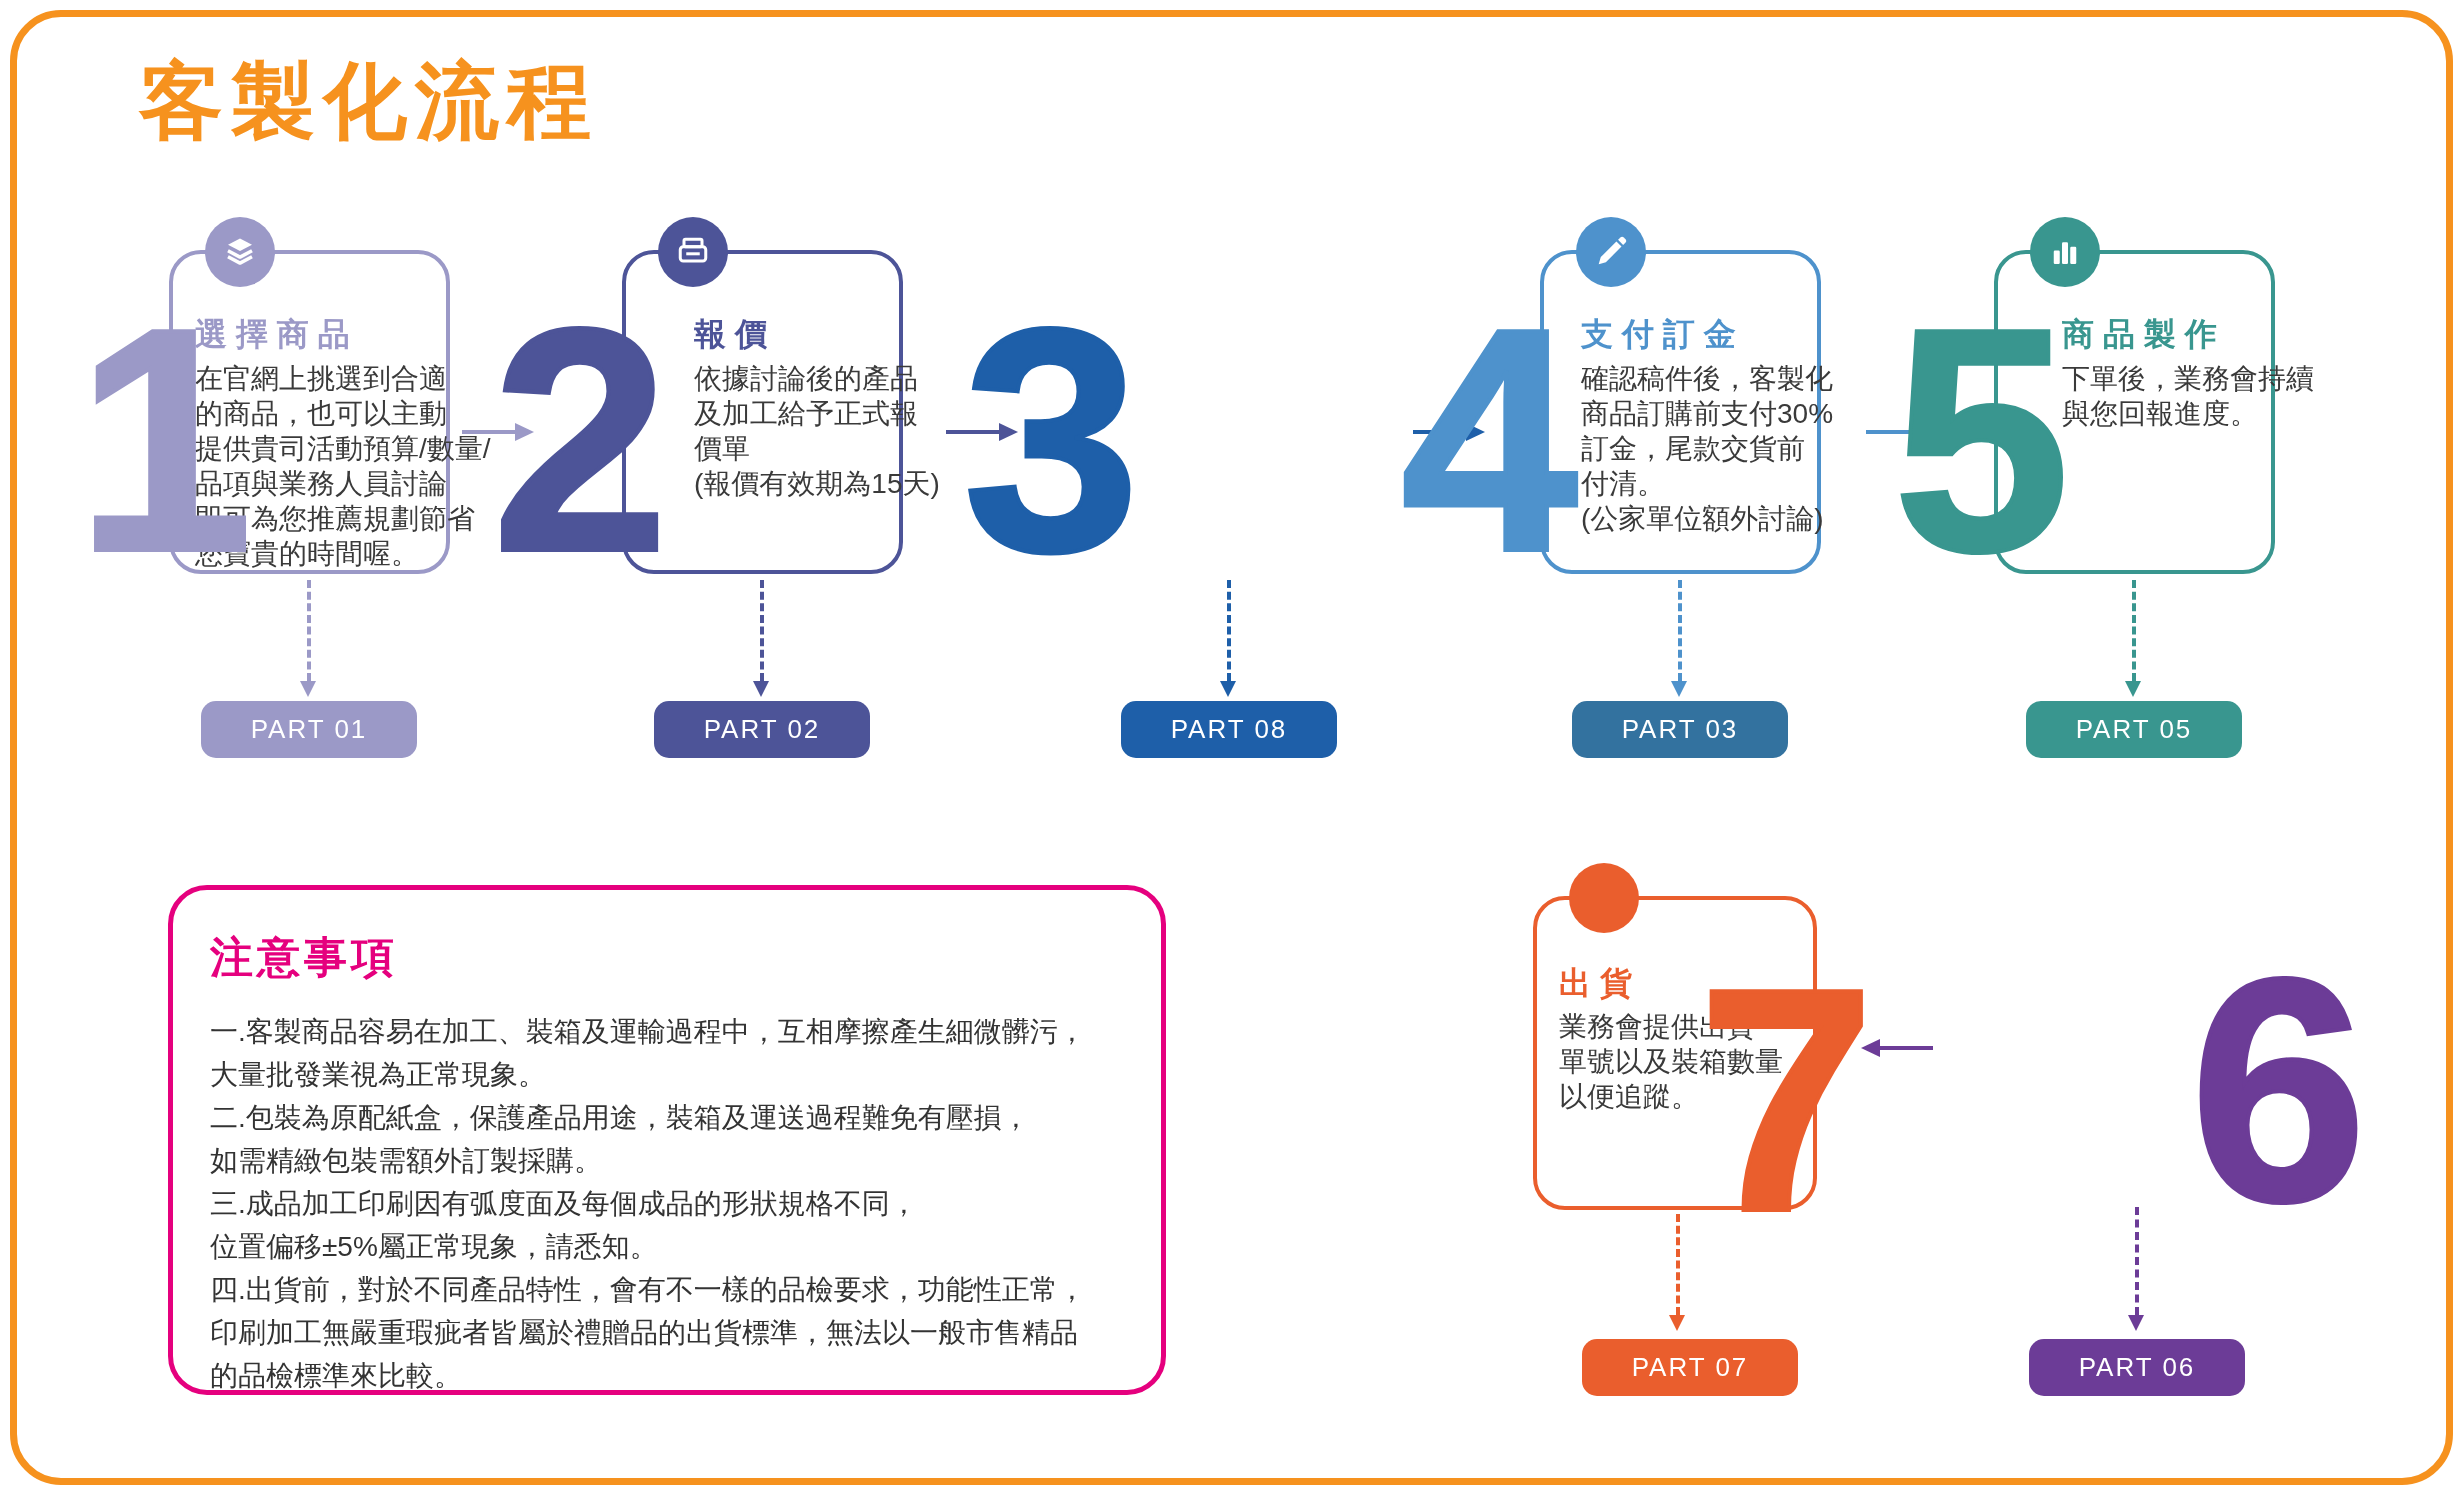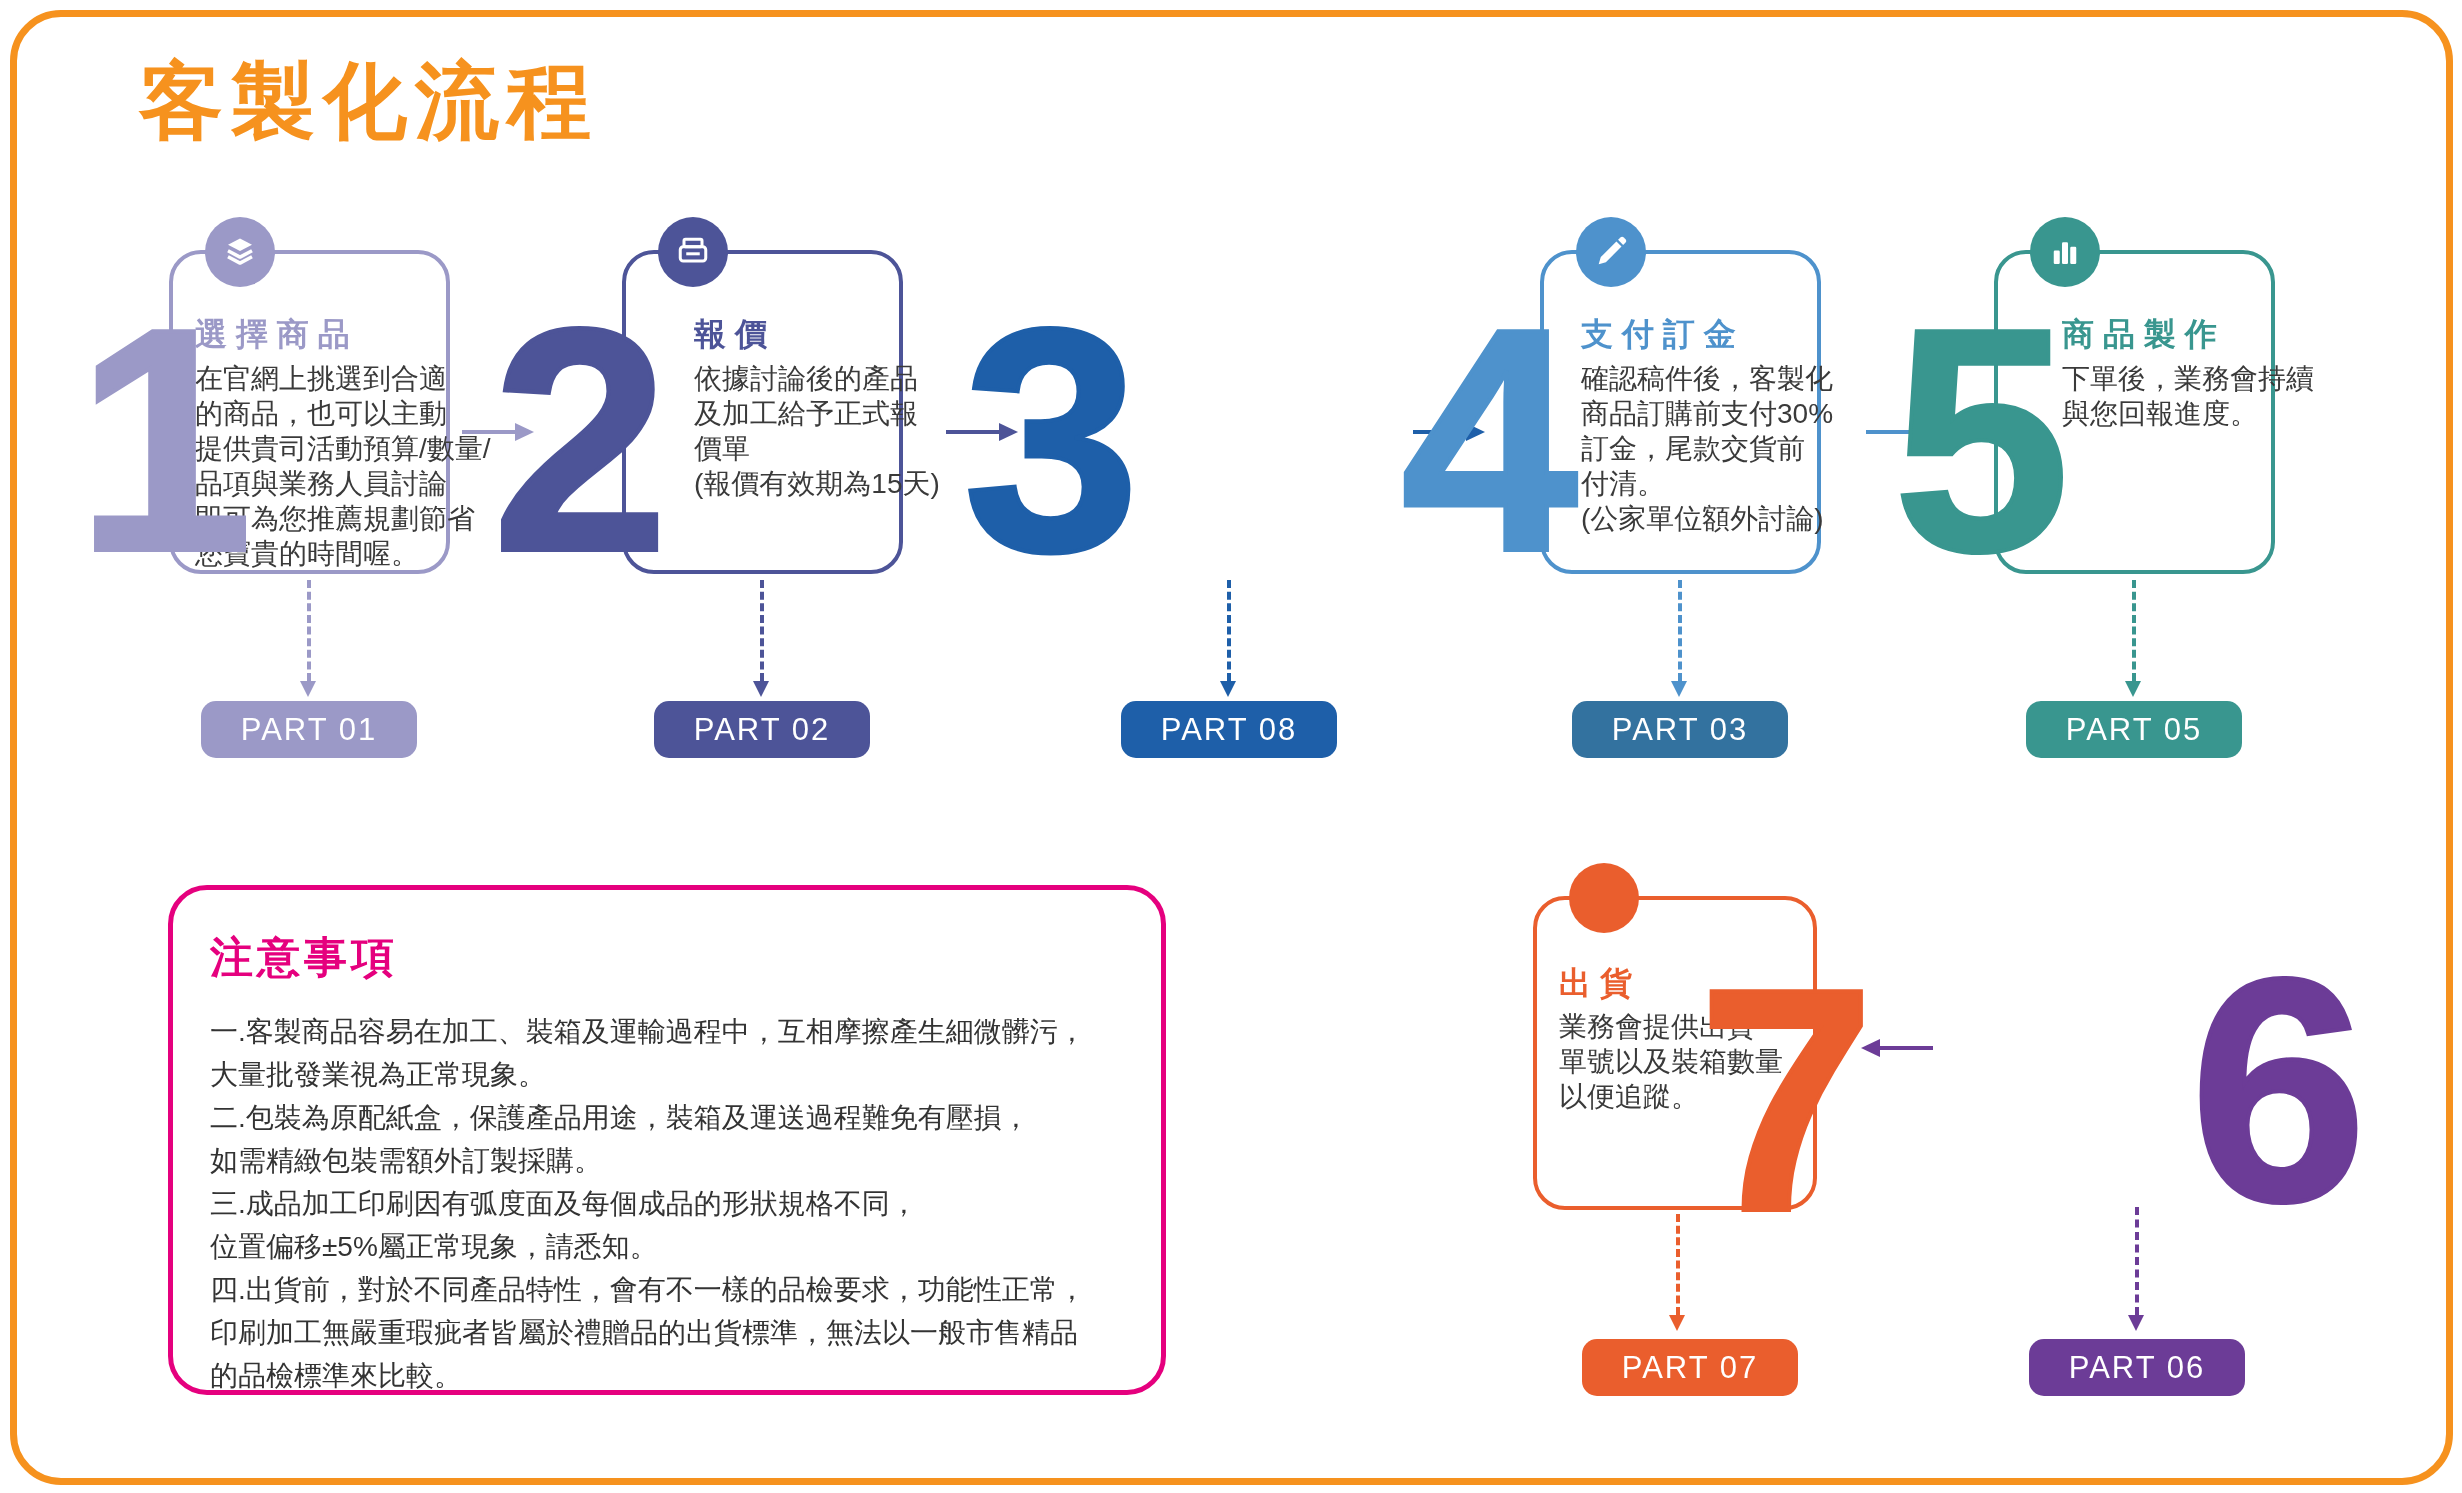--- a/index.html
+++ b/index.html
@@ -76,21 +76,21 @@
   .c2{left:760px; top:580px;  color:#4D5498;}
   .c3{left:1227px; top:580px;  color:#1E5FA9;}
   .c4{left:1678px; top:580px;  color:#4E92CC;}
   .c5{left:2132px; top:580px;  color:#39968F;}
   .c7{left:1676px; top:1214px; color:#EA5E2D;}
   .c6{left:2135px; top:1207px; height:108px; color:#6C3C97;}
 
   
   .badge {
     position:absolute; width:216px; height:57px; border-radius:15px;
-    color:#fff; font-size:31px; letter-spacing:2px; font-weight:500;
+    color:#fff; font-size:26px; letter-spacing:2px; font-weight:500;
     display:flex; align-items:center; justify-content:center;
   }
   .b1{left:201px;  top:701px; background:#9B99C7;}
   .b2{left:654px;  top:701px; background:#4D5498;}
   .b3{left:1121px; top:701px; background:#1E5FA9;}
   .b4{left:1572px; top:701px; background:#33729F;}
   .b5{left:2026px; top:701px; background:#39968F;}
   .b7{left:1570px; top:1339px; background:#EA5E2D;margin-left:12px;}
   .b6{left:2029px; top:1339px; background:#6C3C97;}
 

